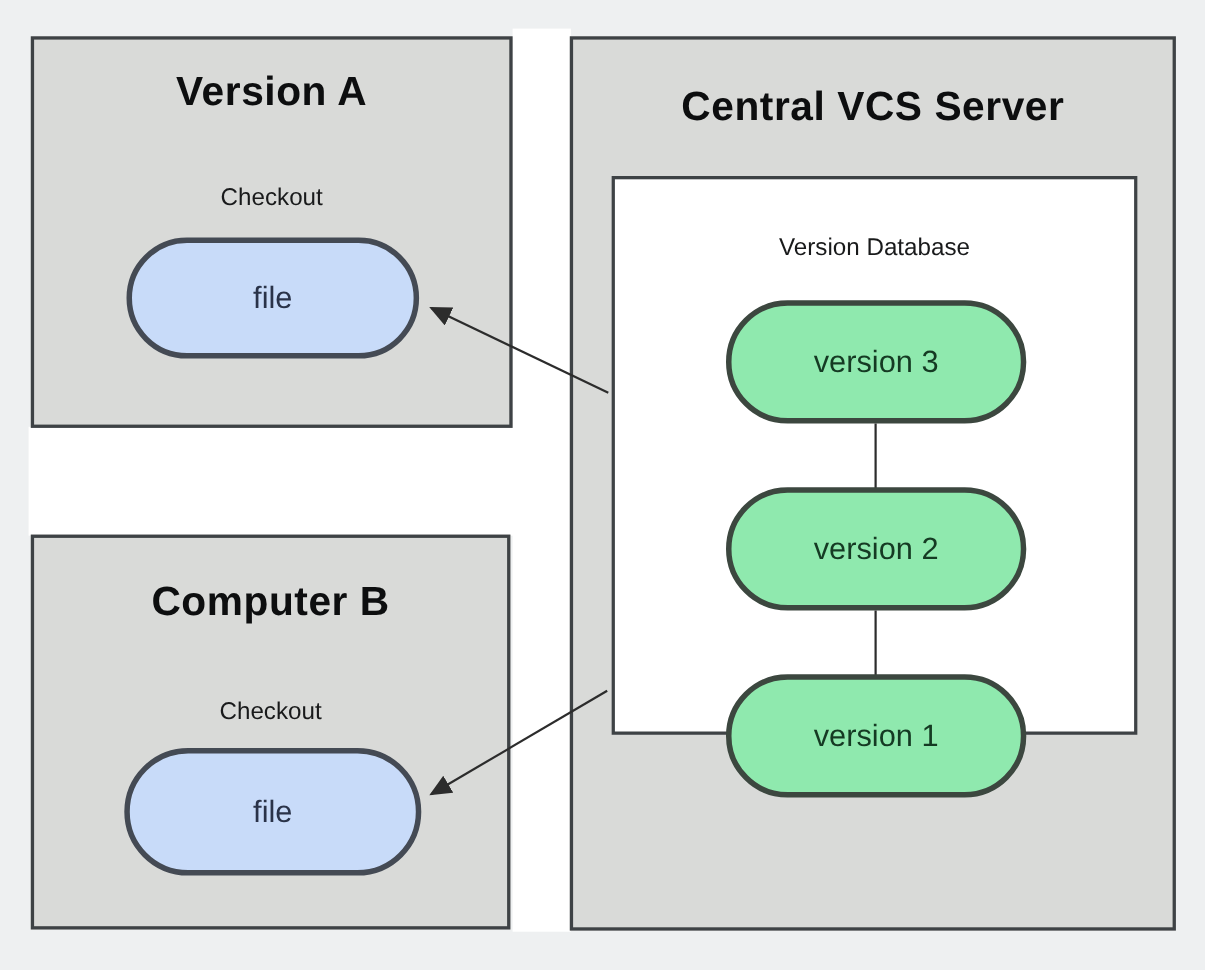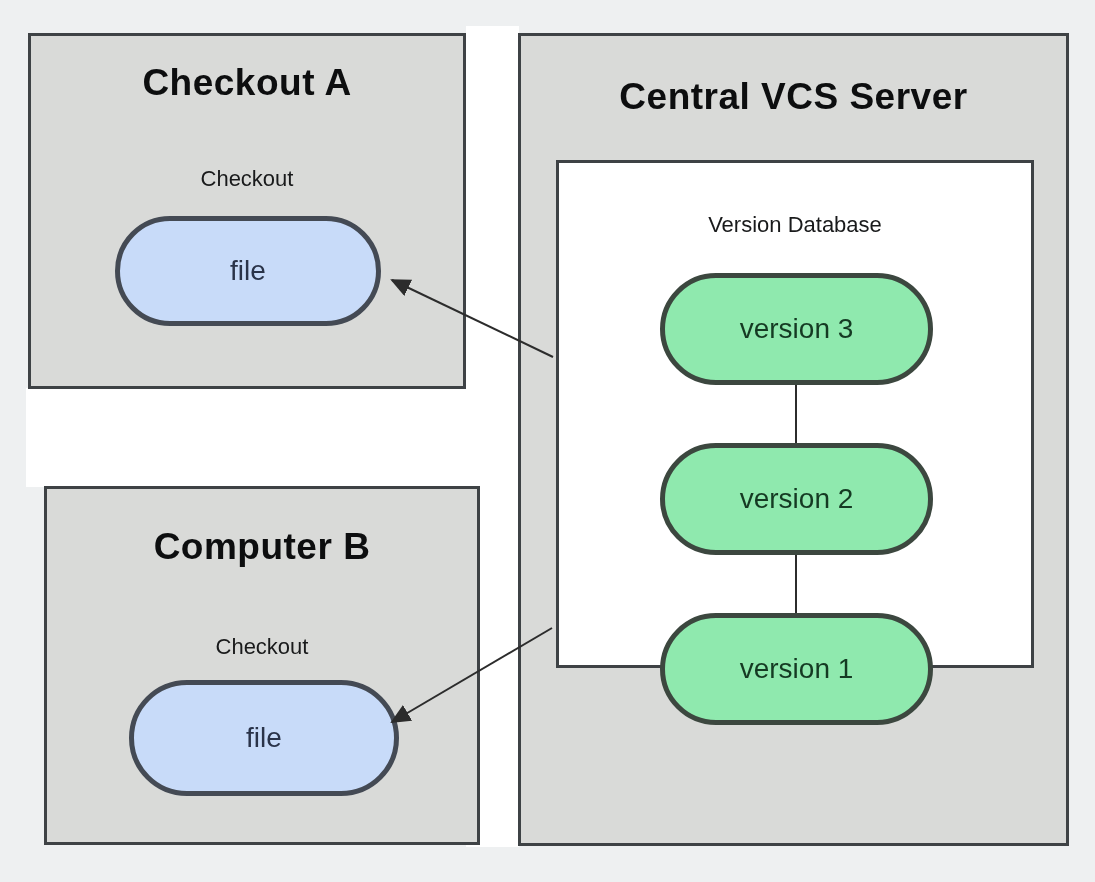--- a/index.html
+++ b/index.html
@@ -30,21 +30,21 @@
   .gap{position:absolute;background:var(--canvas-white);}
   .gap-vertical{left:466px;top:26px;width:53px;height:821px;}
   .gap-horizontal{left:26px;top:388px;width:441px;height:99px;}
 
   .box{
     position:absolute;
     background:var(--box-fill);
     border:3px solid var(--box-border);
   }
   .box-computer-a{left:28px;top:33px;width:438px;height:356px;}
-  .box-computer-b{left:28px;top:486px;width:436px;height:359px;margin-left:16px;}
+  .box-computer-b{left:28px;top:486px;width:436px;height:359px;}
   .box-central{left:518px;top:33px;width:551px;height:813px;}
 
   .box-title{
     position:absolute;left:0;width:100%;
     text-align:center;
     font-size:37px;font-weight:bold;
     color:var(--title-text);
     line-height:42px;
     letter-spacing:.5px;
   }
@@ -110,21 +110,21 @@
 </style>
 </head>
 <body>
 
 <div class="stage">
 
   <div class="gap gap-vertical"></div>
   <div class="gap gap-horizontal"></div>
 
   <section class="box box-computer-a">
-    <h2 class="box-title">Checkout A</h2>
+    <h2 class="box-title">Version A</h2>
     <div class="small-label">Checkout</div>
     <div class="pill pill-file">file</div>
   </section>
 
   <section class="box box-computer-b">
     <h2 class="box-title">Computer B</h2>
     <div class="small-label">Checkout</div>
     <div class="pill pill-file">file</div>
   </section>
 

